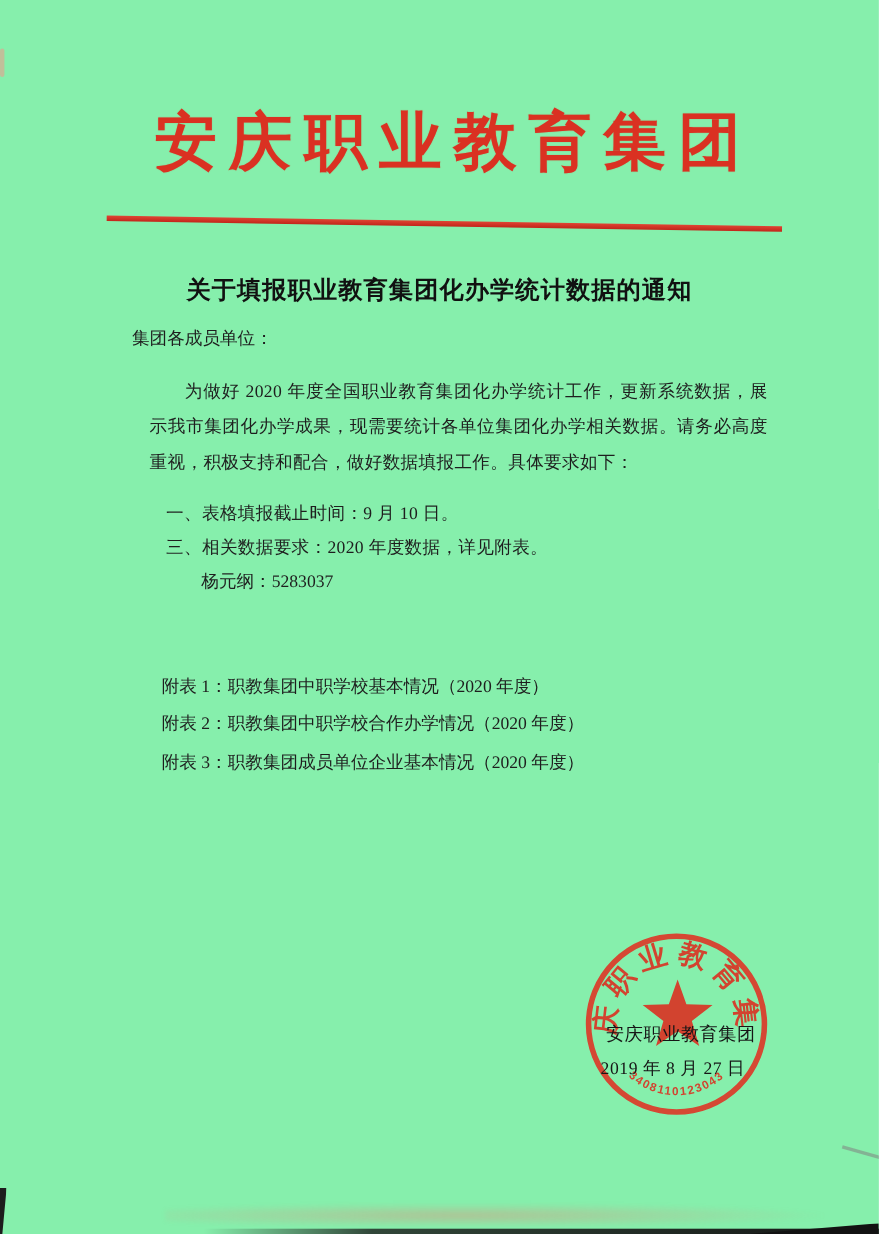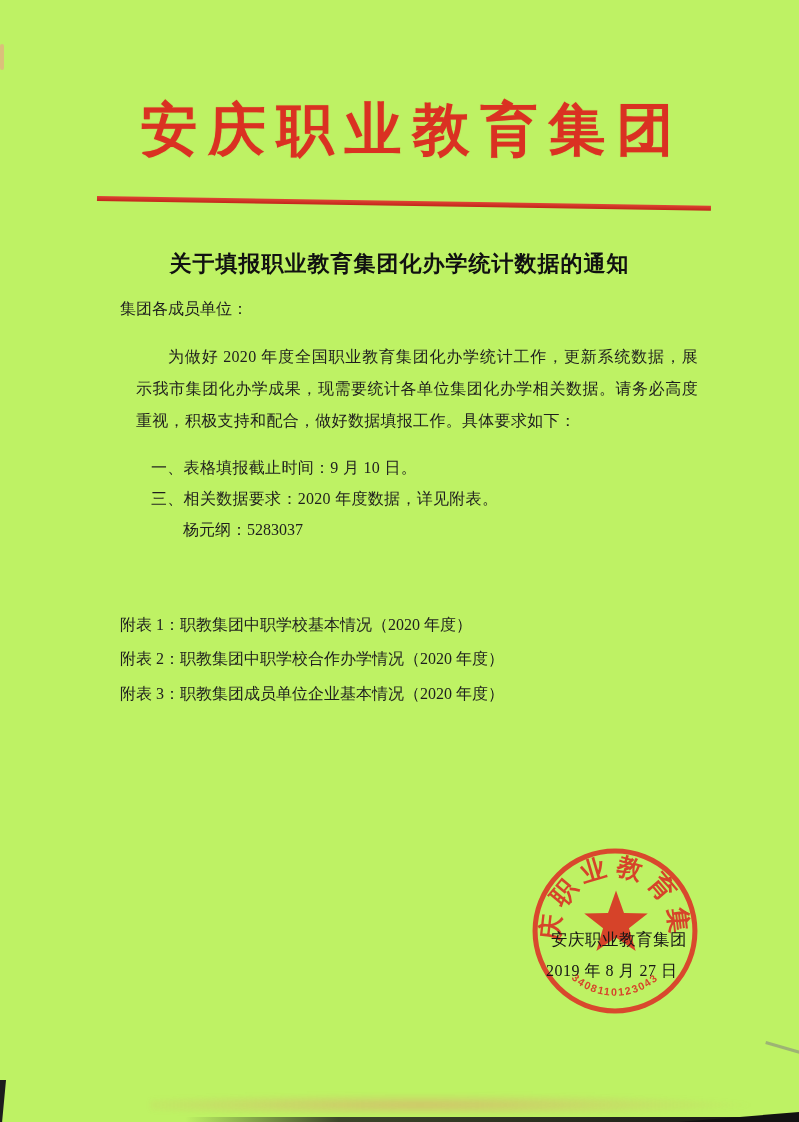--- a/index.html
+++ b/index.html
@@ -1,18 +1,18 @@
 <!DOCTYPE html>
 <html><head>
 <meta charset="utf-8">
 <style>
   html,body{margin:0;padding:0;background:#e8e8e8;}
   .page{
     position:relative;width:799px;height:1122px;margin:0 auto;
-    background:#bef264;overflow:hidden;
+    background:#86efac;overflow:hidden;
     font-family:"Liberation Serif","DejaVu Serif",serif;color:#1e1e1e;
   }
   
   .letterhead{
     position:absolute;top:96px;left:0;right:0;text-align:center;
     font-family:"DejaVu Serif","Liberation Serif",serif;
     font-size:57px;font-weight:700;line-height:1.15;
     letter-spacing:11px;padding-left:26px;
     color:#da3122;text-shadow:0 0 1px rgba(218,49,34,.45);
   }
@@ -31,21 +31,21 @@
   .content{
     position:absolute;left:120px;top:292px;width:594px;
     font-size:16px;line-height:32px;
   }
   .salutation{line-height:33px;}
   .para{margin:16px;text-indent:32px;text-align:justify;line-height:32px;letter-spacing:.3px;}
   .items{margin-left:31px;}
   .items .item{line-height:30.5px;letter-spacing:.3px;}
   .contacts{margin-left:63px;}
   .contacts div{line-height:31.5px;}
-  .attachments{margin-top:62px;}
+  .attachments{margin-top:62px;margin-left:27px;}
   .attachments div{line-height:34.5px;}
   
   .sig-org{position:absolute;left:551px;top:929px;font-size:16.5px;letter-spacing:.5px;color:#161616;z-index:3;}
   .sig-date{position:absolute;left:546px;top:961px;font-size:16px;letter-spacing:.5px;color:#161616;z-index:3;}
   
   .seal{position:absolute;left:529px;top:844px;width:172px;height:172px;z-index:2;opacity:.92;}
   .seal text{font-family:"Liberation Sans","DejaVu Sans",sans-serif;font-weight:700;}
   
   .art{position:absolute;pointer-events:none;}
   .art-pink-left{left:0;top:44px;width:4px;height:26px;background:rgba(243,152,140,.55);border-radius:2px;}

